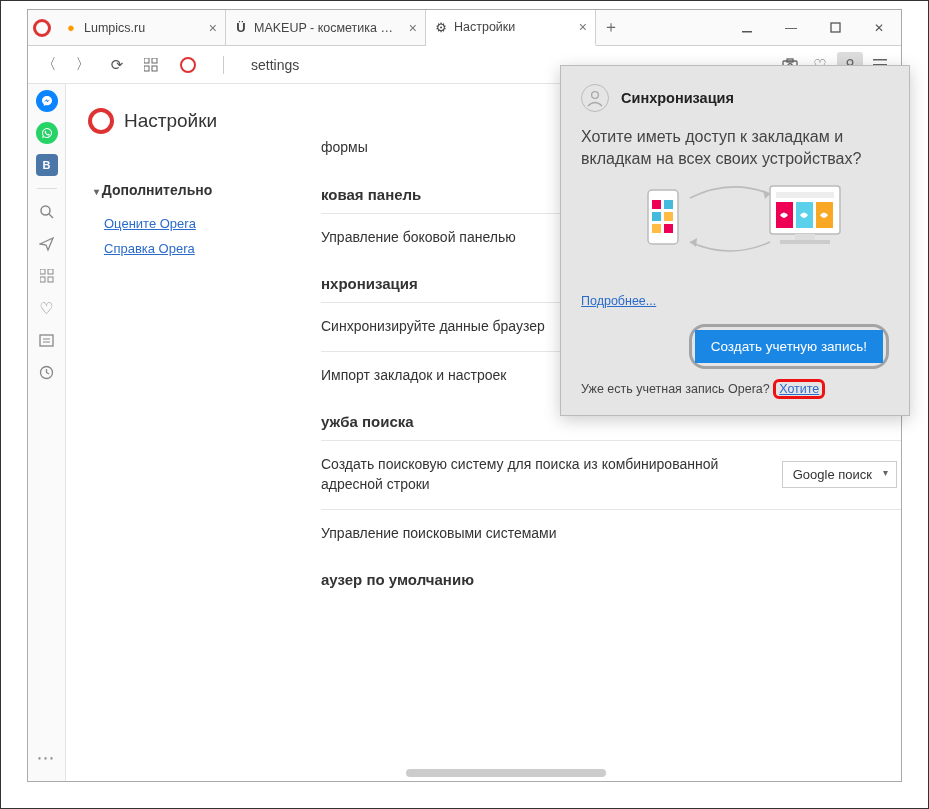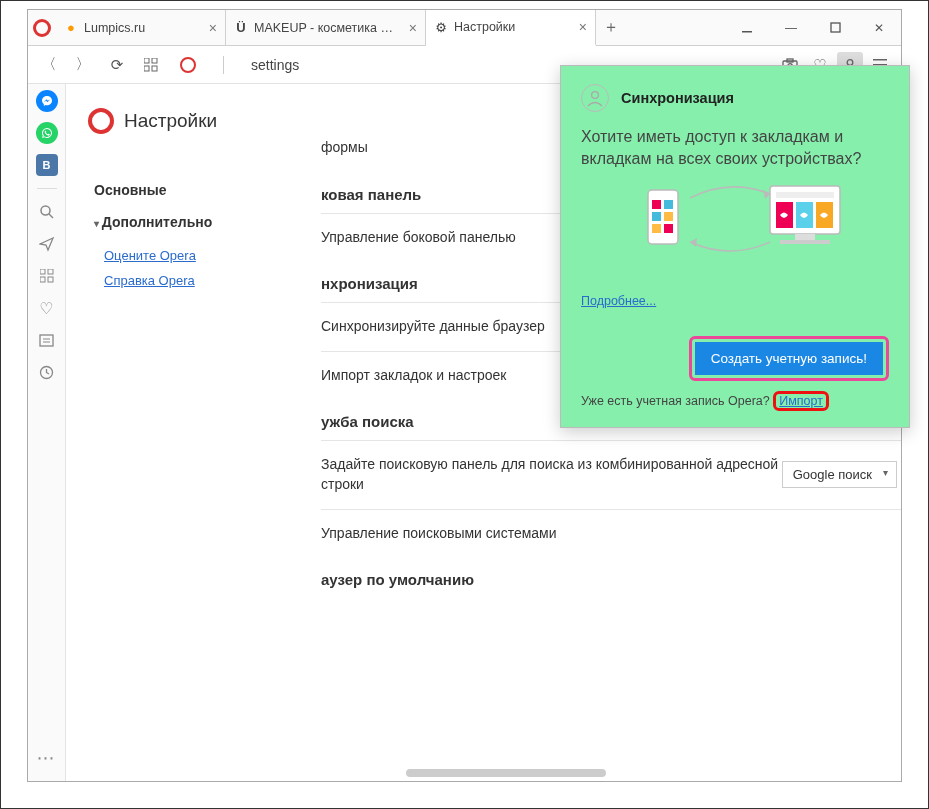--- a/index.html
+++ b/index.html
@@ -49,31 +49,31 @@
   .smain { flex: 1; overflow: hidden; font-size: 14px; color: #333; padding-top: 50px; margin-left: 25px; }
   .sgroup-h { font-size: 15px; font-weight: 600; padding: 14px 0 10px 0; }
   .srow { padding: 14px 0; border-top: 1px solid #e5e5e5; display: flex; align-items: center; }
   .srow.first { border-top: none; padding-top:4px; }
   .srow .txt { flex: 1; line-height: 1.4; }
   .sselect { border: 1px solid #ccc; padding: 5px 24px 5px 10px; font-size: 13px; color: #333; position: relative; margin-right: 4px; }
   .sselect::after { content: "▾"; position: absolute; right: 8px; top: 5px; font-size: 10px; color:#666; }
   .sscroll { position: absolute; bottom: 2px; left: 240px; right: 14px; height: 12px; }
   .sscroll .thumb { position: absolute; left: 100px; top:2px; width: 200px; height: 8px; background: #ccc; border-radius: 4px; }
   
-  .popup { position: absolute; right: 18px; top: 64px; width: 350px; background: #86efac; border: 1px solid #bbb; box-shadow: 0 4px 16px rgba(0,0,0,.2); padding: 18px 20px 16px 20px; z-index: 10; }
+  .popup { position: absolute; right: 18px; top: 64px; width: 350px; background: #e5e5e5; border: 1px solid #bbb; box-shadow: 0 4px 16px rgba(0,0,0,.2); padding: 18px 20px 16px 20px; z-index: 10; }
   .popup .hdr { display: flex; align-items: center; gap: 12px; margin-bottom: 14px; }
   .popup .avatar { width: 28px; height: 28px; border: 1px solid #bbb; border-radius: 50%; display:flex; align-items:center; justify-content:center; color:#aaa; font-size:18px; }
   .popup .hdr b { font-size: 14.5px; font-weight: 700; color: #222; }
   .popup .ask { font-size: 16px; color: #444; line-height: 1.35; margin-bottom: 0; }
   .popup .illus { height: 95px; display:flex; align-items:center; justify-content:center; margin-bottom: 12px; }
   .popup .desc { font-size: 12.5px; color: #444; line-height: 1.35; }
   .popup .desc a { color: #2a6bcc; text-decoration: underline; }
   .popup .btnrow { display: flex; justify-content: flex-end; margin: 14px 0 10px; }
   .popup .cta { background: #1b87e5; color: #fff; font-size: 13.5px; padding: 9px 16px; border: none; cursor: pointer; }
-  .popup .cta-outline { border: 3px solid #ec4899; padding: 3px; border-radius: 6px; display:inline-block;margin-top:12px; }
+  .popup .cta-outline { border: 3px solid #a3a3a3; padding: 3px; border-radius: 16px; display:inline-block; }
   .popup .already { font-size: 12.5px; color: #444; }
   .popup .already .login-outline { border: 3px solid #e11; border-radius: 6px; padding: 0 3px; display:inline-block; }
   .popup .already a { color: #2a6bcc; text-decoration: underline; }
 </style>
 </head>
 <body>
 
 <div class="window">
 
   <div class="titlebar">
@@ -207,21 +207,20 @@
       <div class="dots">⋯</div>
     </div>
 
     <div class="content">
 
       <div class="snav">
         <div class="snav-title">
           <div class="opera-m"></div>
           <h1>Настройки</h1>
         </div>
-        <div class="item">Основные</div>
         <div class="item exp">Дополнительно</div>
         <a class="link">Оцените Opera</a>
         <a class="link">Справка Opera</a>
       </div>
 
       <div class="smain">
         <div class="srow first">
             <span class="txt">формы</span>
           </div>
 
@@ -234,21 +233,21 @@
         <div class="srow">
           <span class="txt">Синхронизируйте данные браузер</span>
           <span style="color:#888;">йти</span>
         </div>
         <div class="srow">
             <span class="txt">Импорт закладок и настроек</span>
           </div>
 
         <div class="sgroup-h">ужба поиска</div>
         <div class="srow">
-          <span class="txt">Задайте поисковую панель для поиска из комбинированной адресной строки</span>
+          <span class="txt">Создать поисковую систему для поиска из комбинированной адресной строки</span>
           <span class="sselect">Google поиск</span>
         </div>
         <div class="srow">
             <span class="txt">Управление поисковыми системами</span>
           </div>
 
         <div class="sgroup-h">аузер по умолчанию</div>
       </div>
 
       <div class="sscroll">
@@ -306,16 +305,16 @@
 
   <div class="btnrow">
     <span class="cta-outline">
       <button class="cta">Создать учетную запись!</button>
     </span>
   </div>
 
   <div class="already">
     <span>Уже есть учетная запись Opera?</span>
     <span class="login-outline">
-      <a>Импорт</a>
+      <a>Хотите</a>
     </span>
   </div>
 </div>
 
 </body></html>

